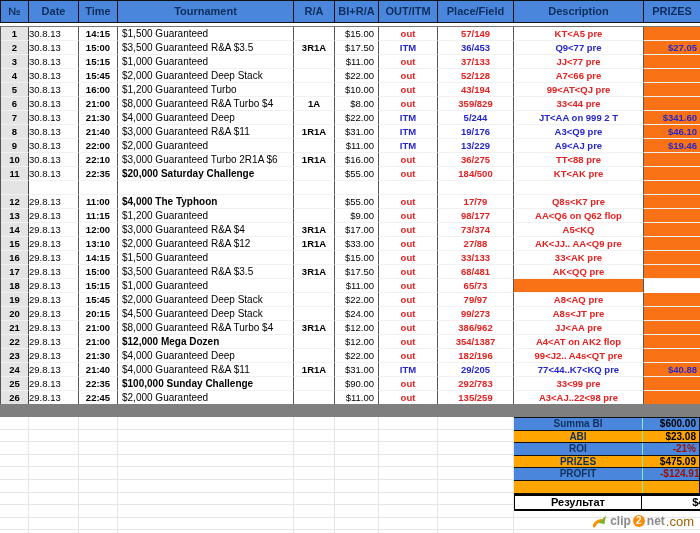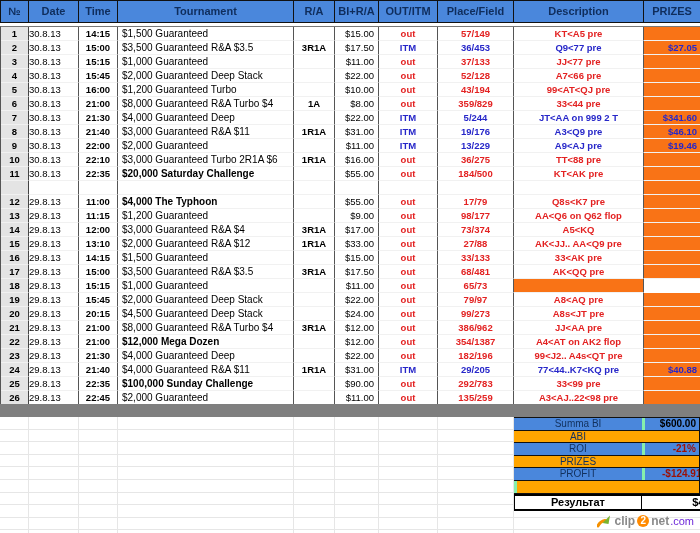--- a/index.html
+++ b/index.html
@@ -39,39 +39,39 @@
   #bottomgrid{
     position:absolute;left:0;top:417px;width:700px;height:116px;
     background:repeating-linear-gradient(to bottom,transparent 0 11.6px,#e6e6e6 11.6px 12.6px);
   }
   .vline{position:absolute;top:417px;height:116px;width:1px;background:#e6e6e6;}
   
   #summary{position:absolute;left:513px;top:417px;width:187px;border:1px solid #111;box-sizing:border-box;}
   .srow{display:flex;height:12.5px;box-sizing:border-box;border-bottom:1px solid #111;}
   .srow:last-child{border-bottom:none;}
   .srow.blue{background:#4a87dc;}
-  .srow.orange{background:#ffa500;flex-direction:column;}
-  .slabel{width:128px;font-size:10px;font-weight:normal;color:#12315e;text-align:center;line-height:11.5px;overflow:hidden;}
-  .svalue{flex:1;border-left:3px solid #86efac;font-size:10px;font-weight:bold;color:#000;text-align:right;padding-right:3px;line-height:11.5px;overflow:hidden;}
+  .srow.orange{background:#ffa500;}
+  .slabel{width:128px;font-size:10px;font-weight:bold;color:#12315e;text-align:center;line-height:11.5px;overflow:hidden;}
+  .svalue{flex:1;border-left:1px solid #86efac;font-size:10px;font-weight:bold;color:#000;text-align:right;padding-right:3px;line-height:11.5px;overflow:hidden;}
   .svalue.neg{color:#9c1005;padding-left:17px;}
   
   #result{
     position:absolute;left:513px;top:494px;width:224px;height:17px;box-sizing:border-box;
     background:#fff;border:2px solid #000;display:flex;
   }
   #result .rlabel{width:126px;font-size:11px;font-weight:bold;text-align:center;line-height:13px;}
   #result .rvalue{flex:1;border-left:1px solid #000;font-size:11px;font-weight:bold;text-align:right;padding-right:3px;line-height:13px;}
   
   #watermark{position:absolute;right:6px;top:513px;height:16px;display:flex;align-items:center;gap:1px;cursor:pointer;}
   #watermark .wclip,#watermark .wnet{color:#8a8a8a;font-weight:bold;font-size:12px;}
   #watermark .w2{
     display:inline-block;width:12px;height:12px;border-radius:50%;background:#ff8a00;color:#fff;
     font-size:10px;font-weight:bold;text-align:center;line-height:12px;margin:0 1px;
   }
-  #watermark .wcom{color:#6d28d9;font-size:11px;}
+  #watermark .wcom{color:#a16207;font-size:13px;}
   #watermark svg{margin-right:2px;}
 </style>
 </head>
 <body>
 
 <div id="screen">
 
   <div id="header" class="grid">
     <span class="hc">№</span>
     <span class="hc">Date</span>

